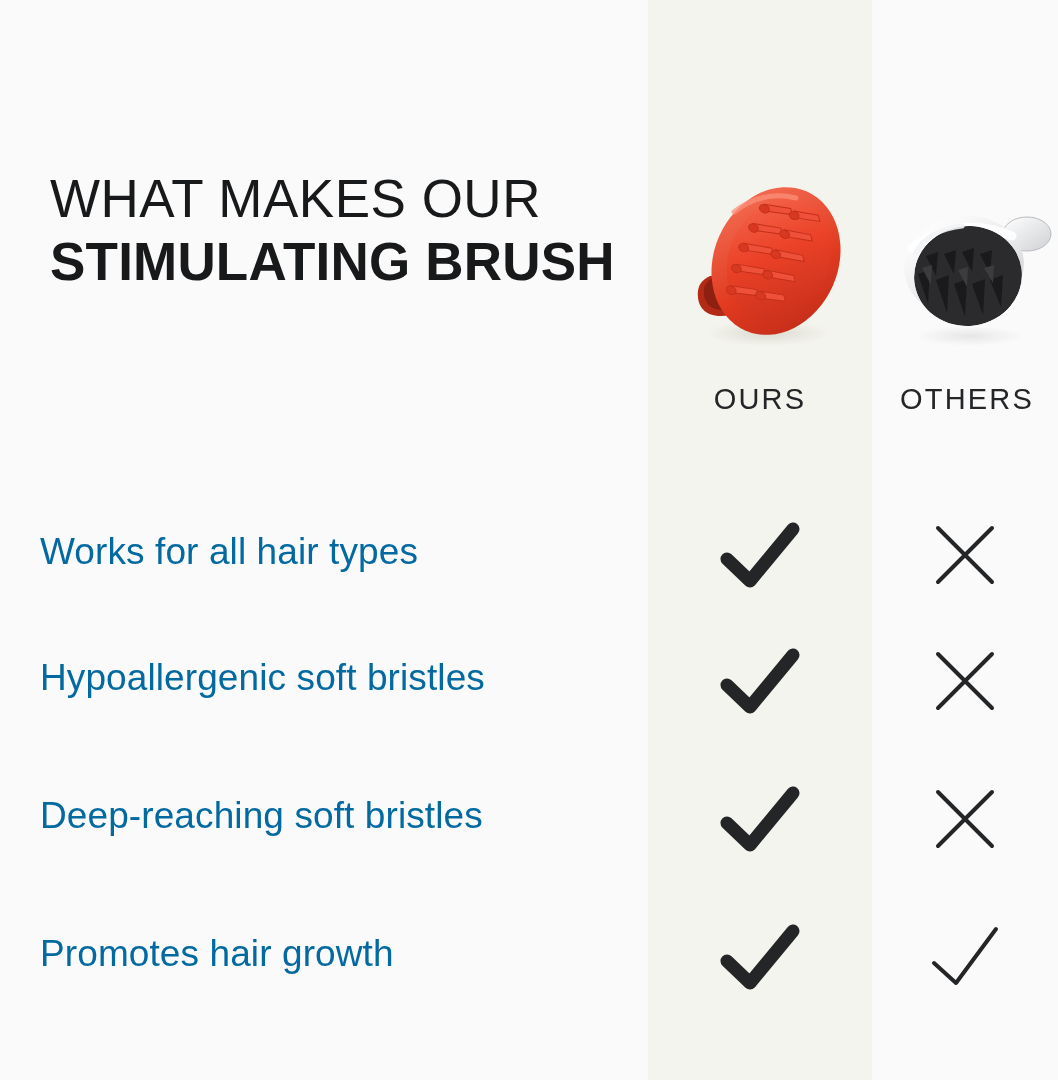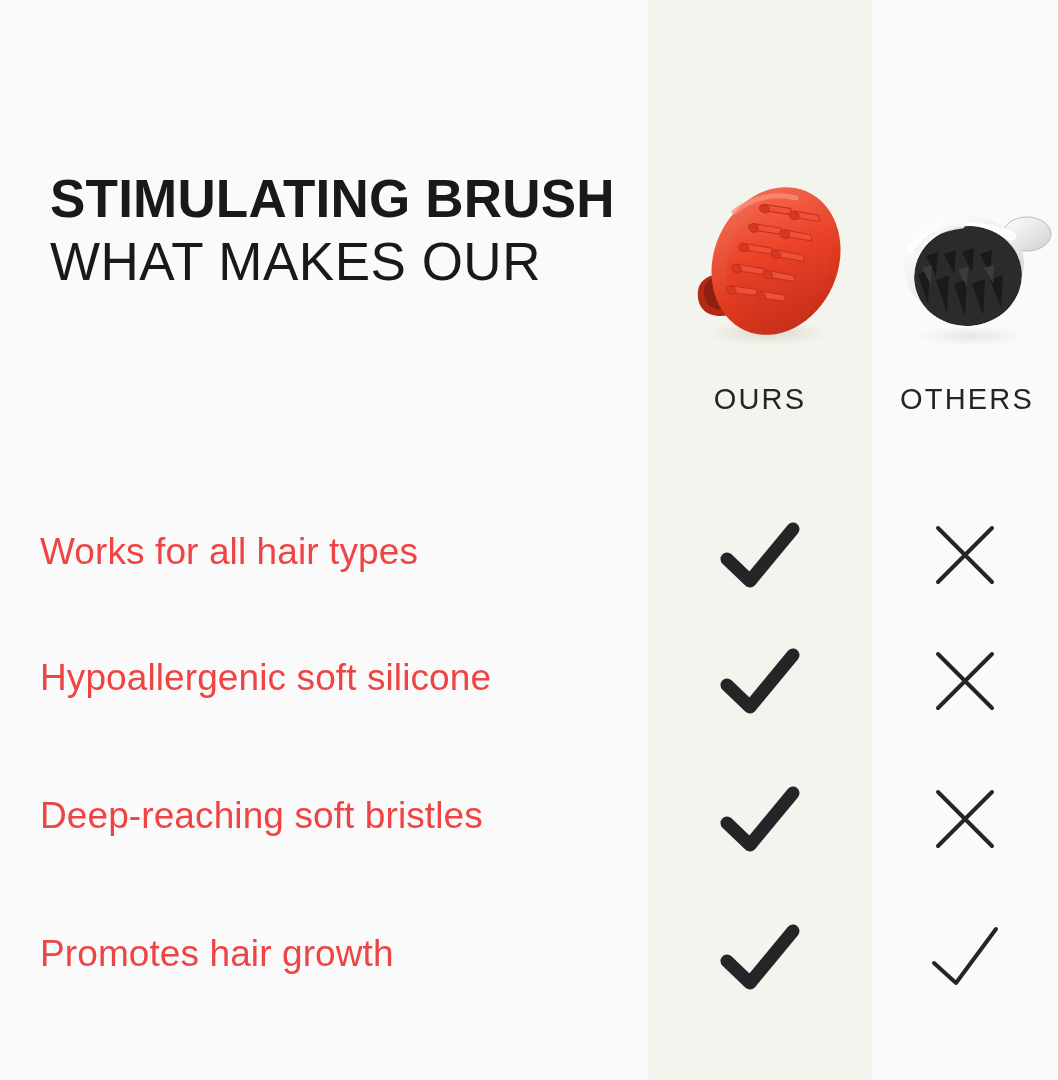--- a/index.html
+++ b/index.html
@@ -76,21 +76,21 @@
     left: 0;
     width: 1058px;
     height: 0;
   }
   .row-label {
     position: absolute;
     left: 40px;
     top: -24px;
     font-size: 37px;
     font-weight: 300;
-    color: #ef4444;
+    color: #0369a1;
     letter-spacing: 0.1px;
     white-space: nowrap;
   }
   .cell {
     position: absolute;
     top: -46px;
     height: 92px;
     display: flex;
     align-items: center;
     justify-content: center;
@@ -100,22 +100,22 @@
   .mark { display: block; }
 </style>
 </head>
 <body>
 
 <div class="canvas">
 
   <div class="highlight-band"></div>
 
   <div class="headline">
+    <span class="ln">WHAT MAKES OUR</span>
     <span class="ln strong">STIMULATING BRUSH</span>
-    <span class="ln">WHAT MAKES OUR</span>
   </div>
 
   <div class="product product-ours">
     <svg width="180" height="172" viewBox="0 0 180 172">
       <defs>
         <linearGradient id="redBody" x1="0.15" y1="0.05" x2="0.85" y2="0.95">
           <stop offset="0%" stop-color="#f4644a"></stop>
           <stop offset="45%" stop-color="#ea4127"></stop>
           <stop offset="100%" stop-color="#c9301c"></stop>
         </linearGradient>
@@ -242,21 +242,21 @@
       </svg>
     </div>
     <div class="cell cell-others">
       <svg class="mark" width="68" height="68" viewBox="0 0 68 68">
         <path d="M7 7 L61 61 M61 7 L7 61" fill="none" stroke="#232527" stroke-width="4" stroke-linecap="round"></path>
       </svg>
     </div>
   </div>
 
   <div class="row" style="top:681px">
-    <div class="row-label">Hypoallergenic soft silicone</div>
+    <div class="row-label">Hypoallergenic soft bristles</div>
     <div class="cell cell-ours">
       <svg class="mark" width="86" height="76" viewBox="0 0 86 76">
         <path d="M10 42 L33 64 L76 12" fill="none" stroke="#232527" stroke-width="13" stroke-linecap="round" stroke-linejoin="round"></path>
       </svg>
     </div>
     <div class="cell cell-others">
       <svg class="mark" width="68" height="68" viewBox="0 0 68 68">
         <path d="M7 7 L61 61 M61 7 L7 61" fill="none" stroke="#232527" stroke-width="4" stroke-linecap="round"></path>
       </svg>
     </div>

